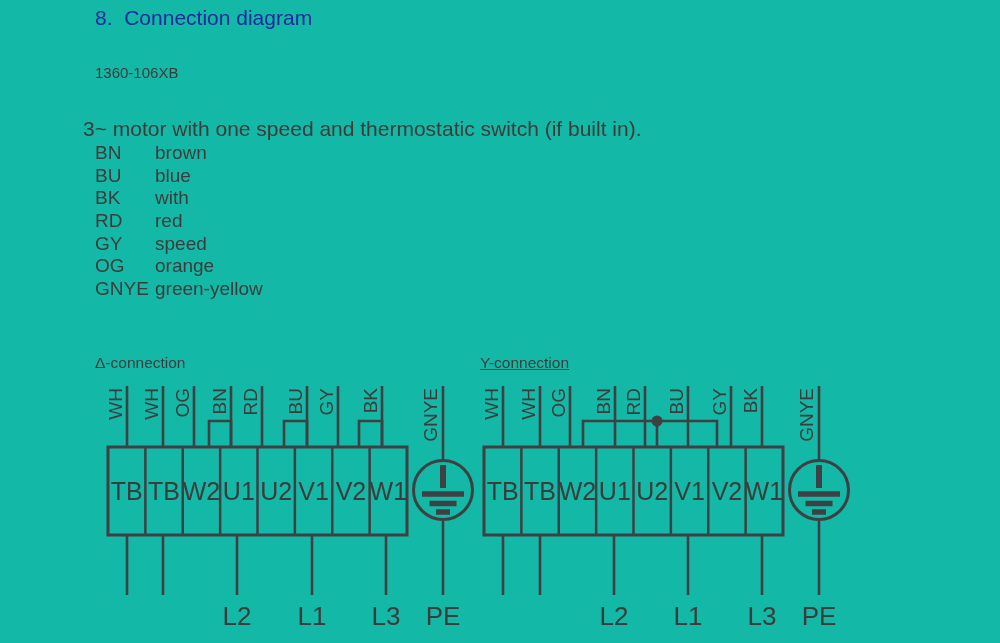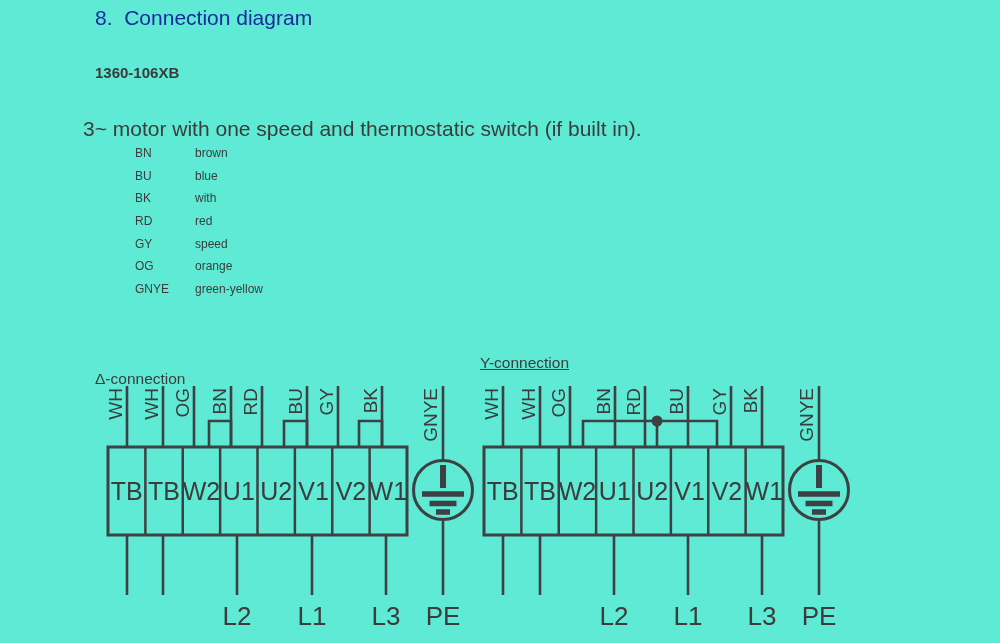--- a/index.html
+++ b/index.html
@@ -1,21 +1,21 @@
 <!DOCTYPE html>
 <html><head>
 <meta charset="utf-8">
 <style>
   html,body{margin:0;padding:0;background:#ffffff;}
-  .page{position:relative;width:1000px;height:643px;background:#5eead4;overflow:hidden;
+  .page{position:relative;width:1000px;height:643px;background:#14b8a6;overflow:hidden;
         font-family:"Liberation Sans", sans-serif;}
   .heading{position:absolute;left:95px;top:6px;font-size:21px;color:#1a2b9d;white-space:pre;}
-  .model{position:absolute;left:95px;top:64px;font-size:15px;font-weight:bold;color:#3a3a3a;}
+  .model{position:absolute;left:95px;top:64px;font-size:15px;font-weight:normal;color:#3a3a3a;}
   .desc{position:absolute;left:83px;top:117px;font-size:21px;color:#3c3c3c;}
-  .legend{position:absolute;left:95px;top:142px;font-size:12px;color:#3c3c3c;margin-left:40px;}
+  .legend{position:absolute;left:95px;top:142px;font-size:19px;color:#3c3c3c;}
   .legend-row{height:22.7px;line-height:22.7px;}
   .legend-code{display:inline-block;width:60px;}
   .dtitle{position:absolute;font-size:15.5px;color:#3c3c3c;}
   svg{position:absolute;left:0;top:0;}
   svg text{font-family:"Liberation Sans", sans-serif;}
 </style>
 </head>
 <body>
 
 <div class="page">
@@ -26,21 +26,21 @@
   <div class="legend">
     <div class="legend-row"><span class="legend-code">BN</span><span>brown</span></div>
     <div class="legend-row"><span class="legend-code">BU</span><span>blue</span></div>
     <div class="legend-row"><span class="legend-code">BK</span><span>with</span></div>
     <div class="legend-row"><span class="legend-code">RD</span><span>red</span></div>
     <div class="legend-row"><span class="legend-code">GY</span><span>speed</span></div>
     <div class="legend-row"><span class="legend-code">OG</span><span>orange</span></div>
     <div class="legend-row"><span class="legend-code">GNYE</span><span>green-yellow</span></div>
   </div>
 
-  <div class="dtitle" style="left:95px;top:354px;margin-top:16px;">Δ-connection</div>
+  <div class="dtitle" style="left:95px;top:354px;">Δ-connection</div>
   <div class="dtitle" style="left:480px;top:354px;text-decoration:underline;">Y-connection</div>
 
   <svg id="diagram-canvas" width="1000" height="643" viewBox="0 0 1000 643">
       <g>
         <rect x="108" y="447" width="299" height="88" fill="none" stroke="#3e4144" stroke-width="3"></rect>
         <line x1="145.375" y1="447" x2="145.375" y2="535" stroke="#3e4144" stroke-width="2.5"></line>
         <line x1="182.75" y1="447" x2="182.75" y2="535" stroke="#3e4144" stroke-width="2.5"></line>
         <line x1="220.125" y1="447" x2="220.125" y2="535" stroke="#3e4144" stroke-width="2.5"></line>
         <line x1="257.5" y1="447" x2="257.5" y2="535" stroke="#3e4144" stroke-width="2.5"></line>
         <line x1="294.875" y1="447" x2="294.875" y2="535" stroke="#3e4144" stroke-width="2.5"></line>

